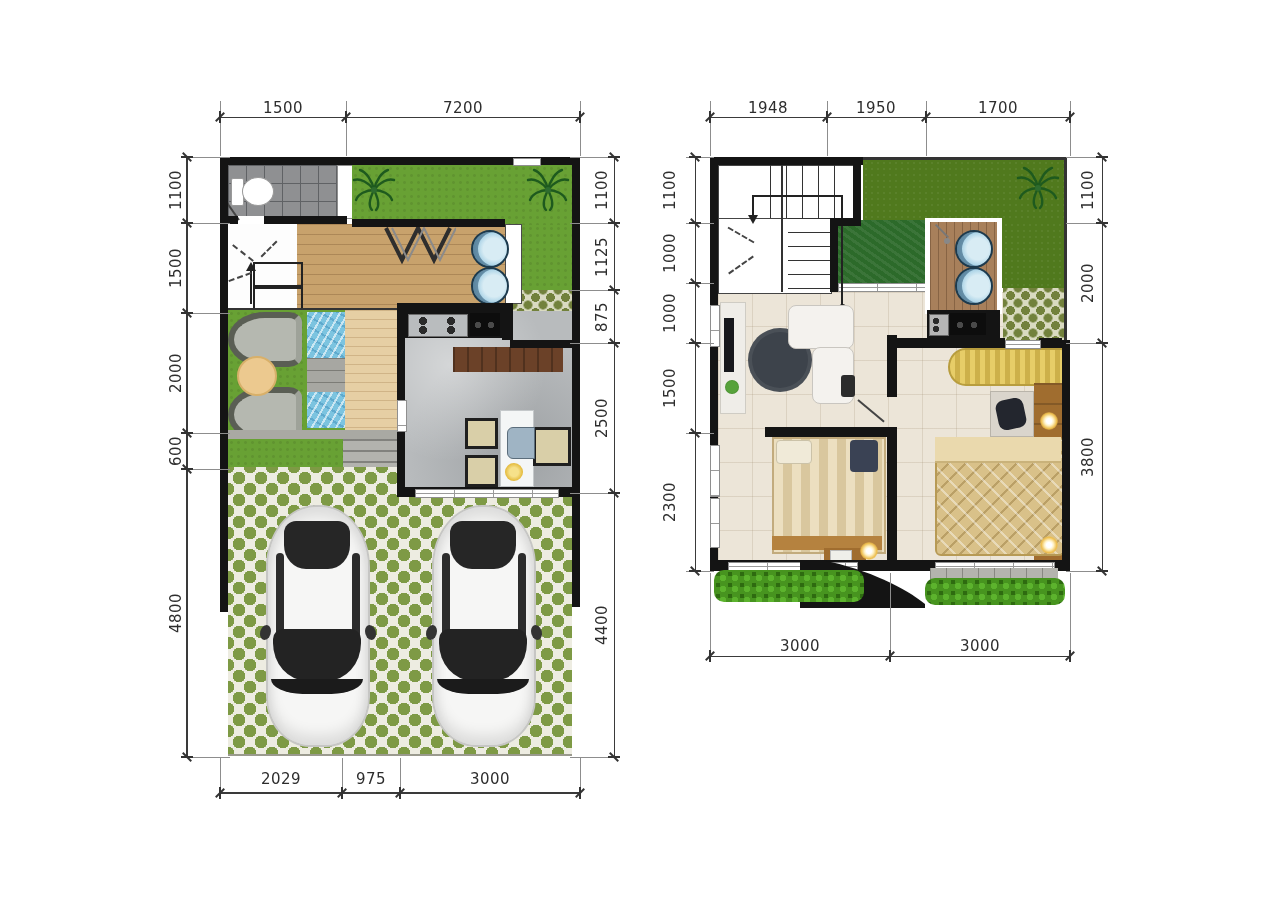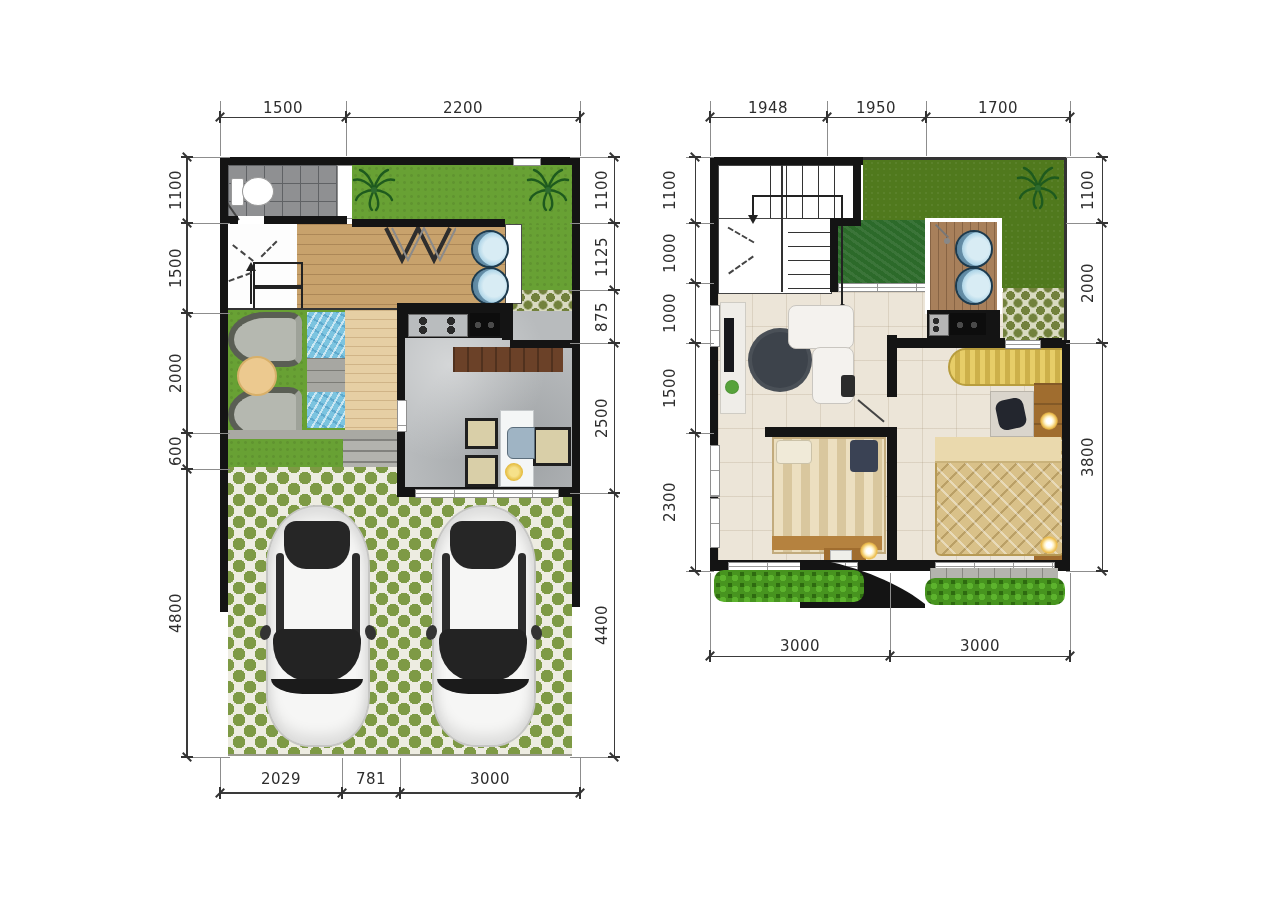--- a/index.html
+++ b/index.html
@@ -285,35 +285,35 @@
 
     <div>
       <div class="dl" style="left:220px;top:116.5px;width:360px;height:1.5px;"></div>
       <div class="ext" style="left:219.5px;top:101px;width:1px;height:55px;"></div>
       <div class="ext" style="left:345.5px;top:101px;width:1px;height:55px;"></div>
       <div class="ext" style="left:579.5px;top:101px;width:1px;height:55px;"></div>
       <div class="tkv" style="left:219px;top:111px;"></div>
         <div class="tkv" style="left:345px;top:111px;"></div>
         <div class="tkv" style="left:579px;top:111px;"></div>
       <span class="lab" style="left:258px;top:99px;">1500</span>
-      <span class="lab" style="left:438px;top:99px;">2200</span>
+      <span class="lab" style="left:438px;top:99px;">7200</span>
     </div>
 
     <div>
       <div class="dl" style="left:220px;top:792px;width:360px;height:1.5px;"></div>
       <div class="ext" style="left:219.5px;top:758px;width:1px;height:40px;"></div>
       <div class="ext" style="left:341.5px;top:758px;width:1px;height:40px;"></div>
       <div class="ext" style="left:399.5px;top:758px;width:1px;height:40px;"></div>
       <div class="ext" style="left:579.5px;top:758px;width:1px;height:40px;"></div>
       <div class="tkv" style="left:219px;top:787px;"></div>
         <div class="tkv" style="left:341px;top:787px;"></div>
         <div class="tkv" style="left:399px;top:787px;"></div>
         <div class="tkv" style="left:579px;top:787px;"></div>
       <span class="lab" style="left:256px;top:770px;">2029</span>
-      <span class="lab" style="left:346px;top:770px;">781</span>
+      <span class="lab" style="left:346px;top:770px;">975</span>
       <span class="lab" style="left:465px;top:770px;">3000</span>
     </div>
 
     <div>
       <div class="dl" style="left:186px;top:157px;width:1.5px;height:600px;"></div>
       <div class="ext" style="left:184px;top:156.5px;width:46px;height:1px;"></div>
       <div class="ext" style="left:184px;top:222.5px;width:46px;height:1px;"></div>
       <div class="ext" style="left:184px;top:312.5px;width:46px;height:1px;"></div>
       <div class="ext" style="left:184px;top:432.5px;width:46px;height:1px;"></div>
       <div class="ext" style="left:184px;top:468.5px;width:46px;height:1px;"></div>

